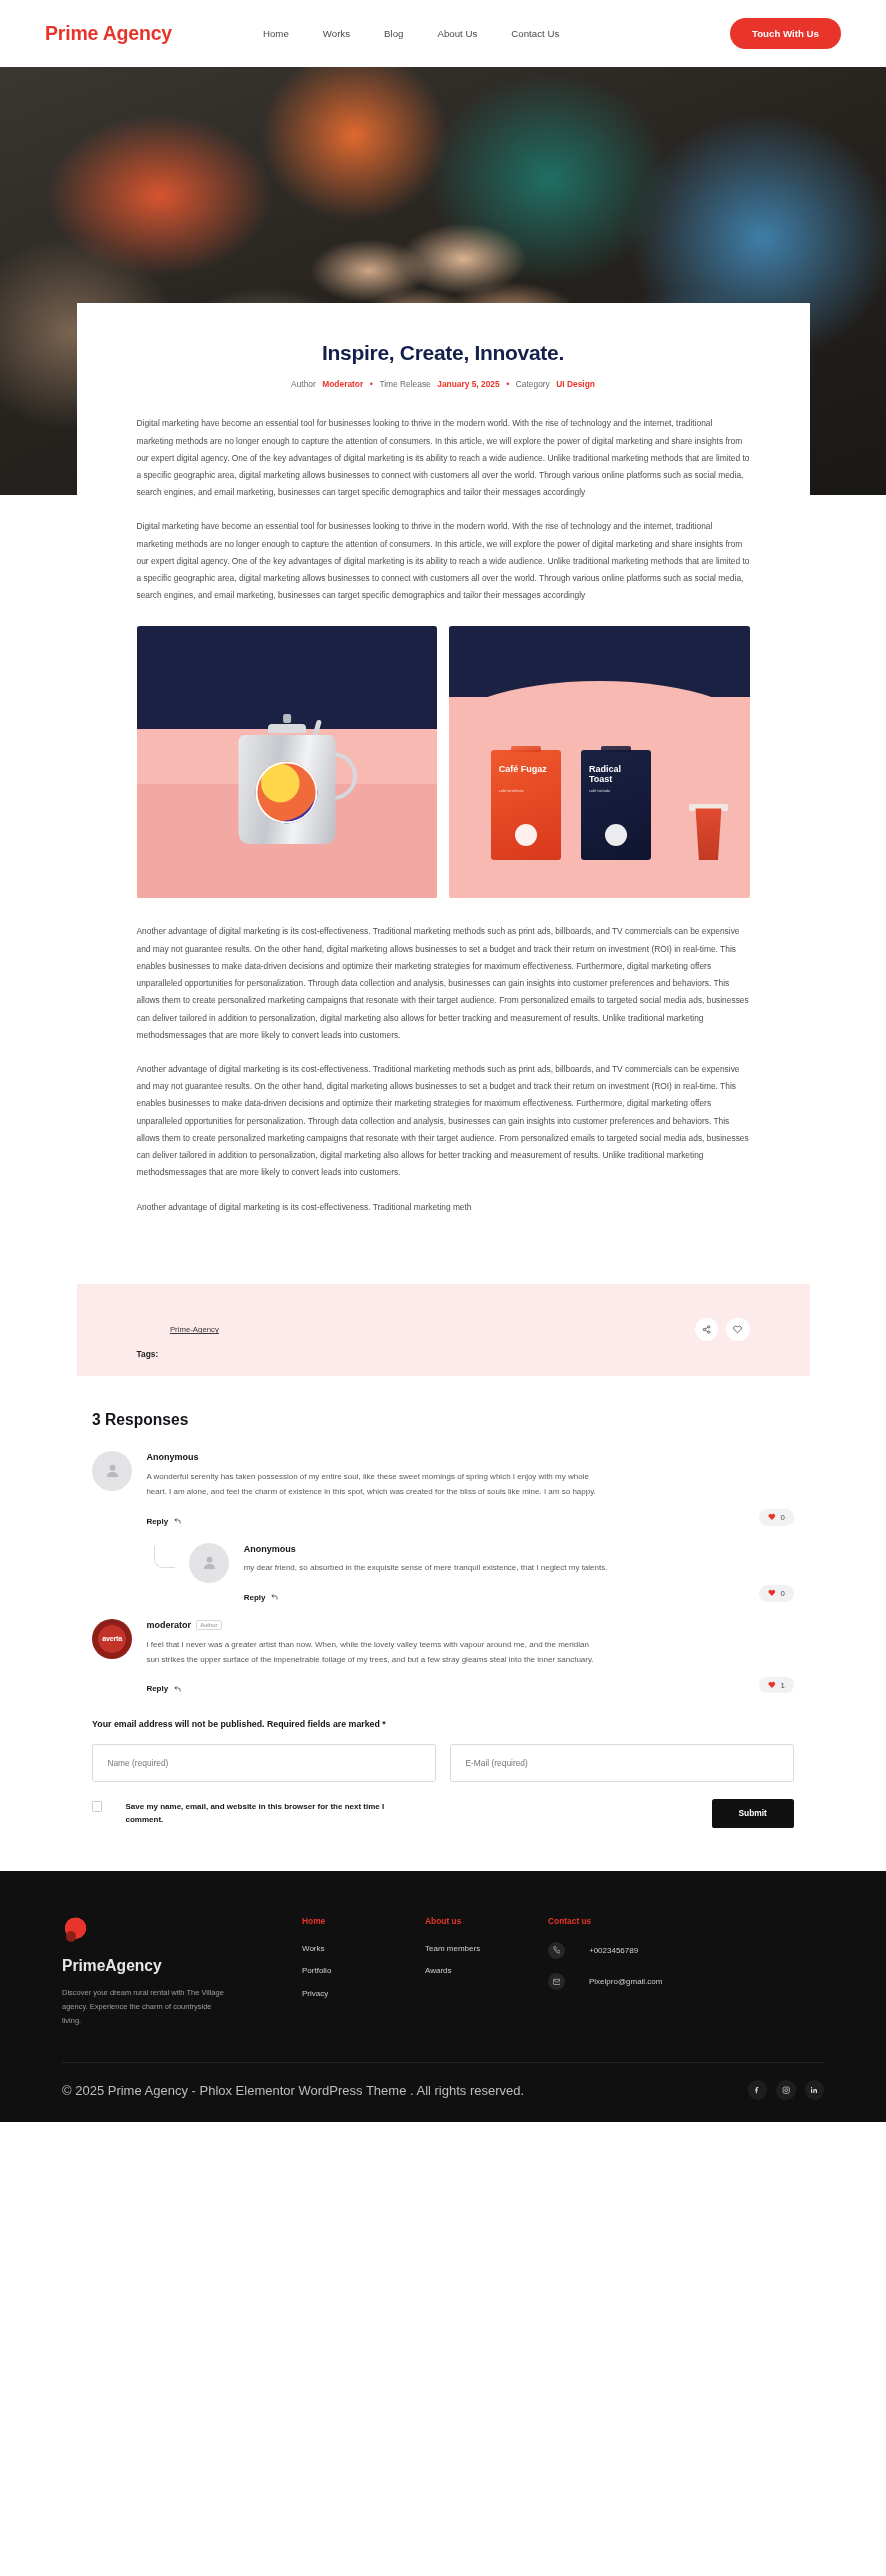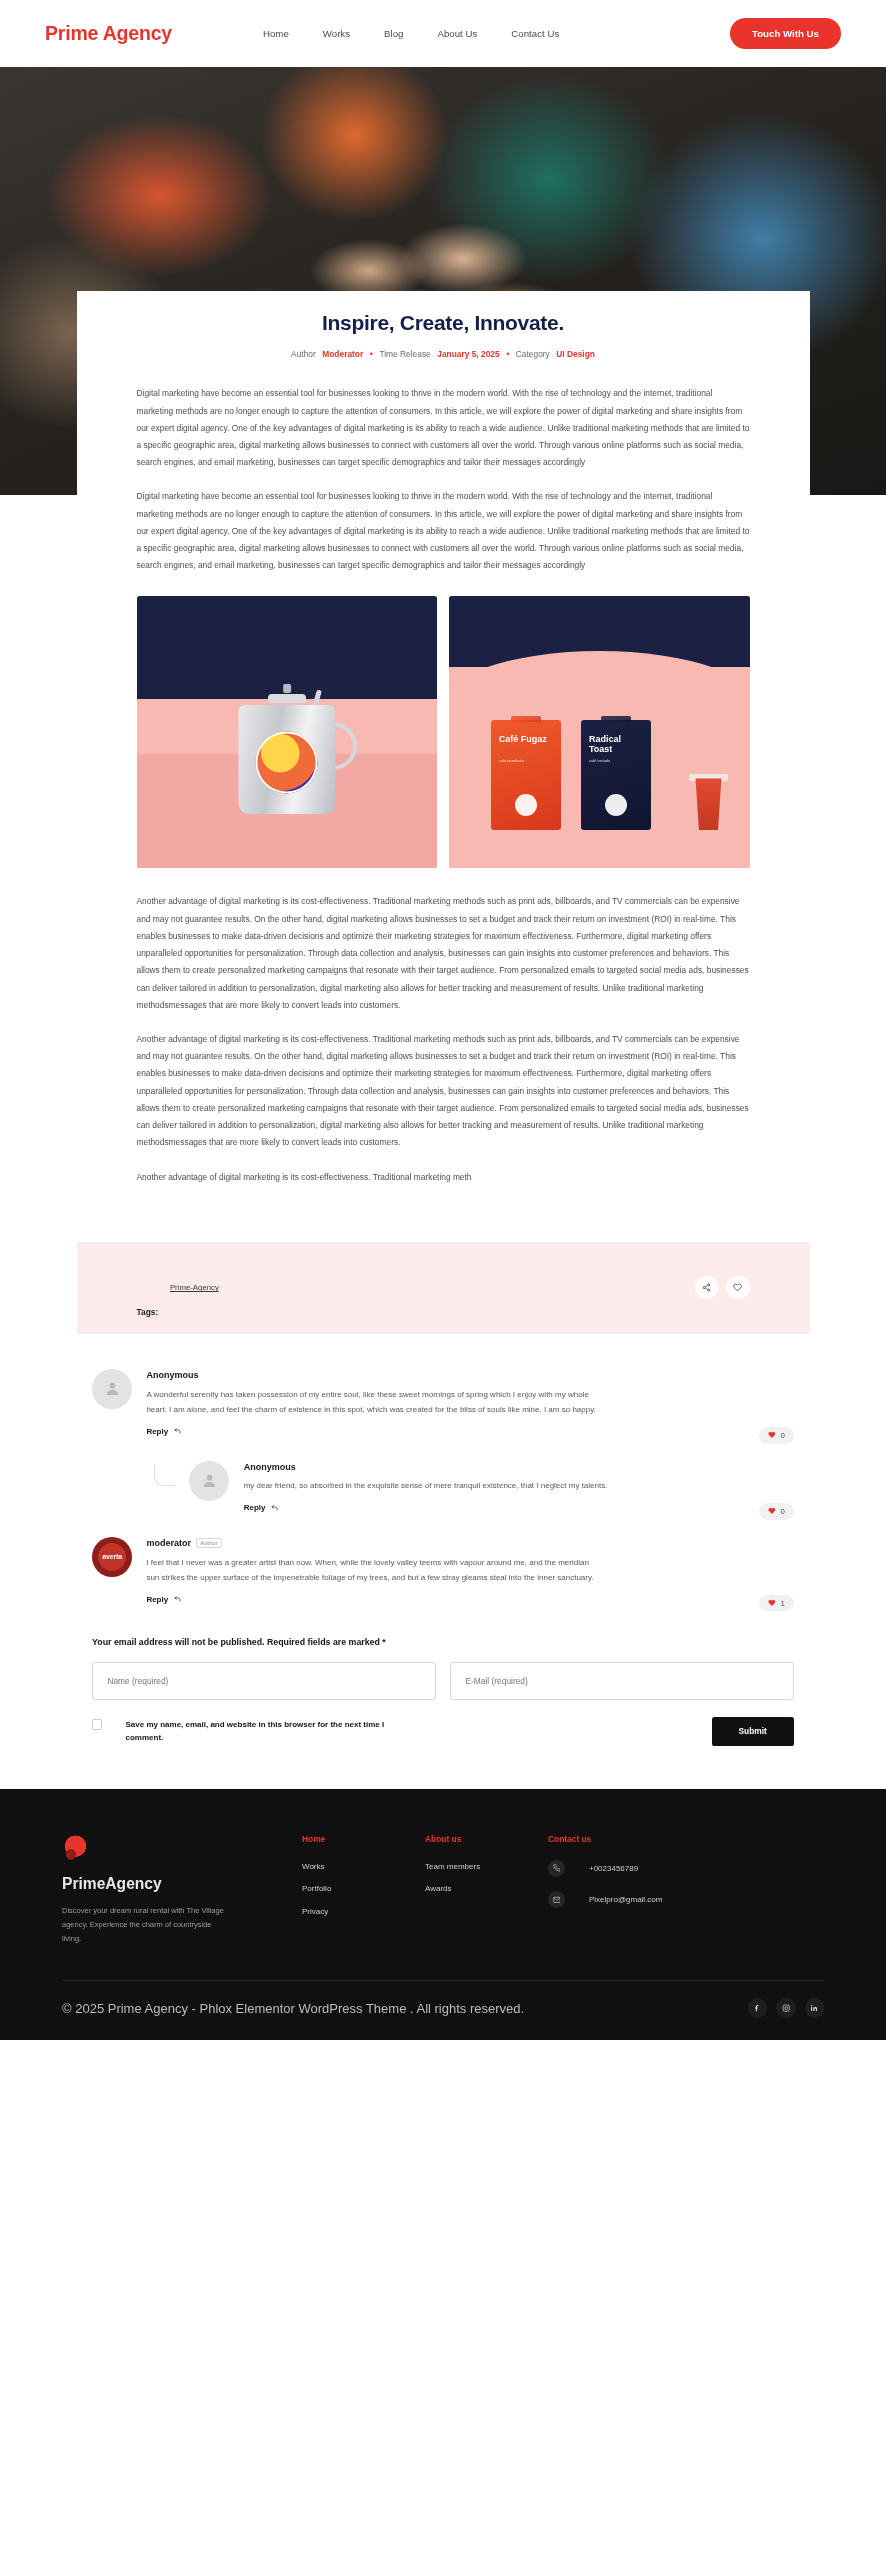--- a/index.html
+++ b/index.html
@@ -90,23 +90,23 @@
 
   
   .article-wrap {
     position: relative;
     margin-top: -208px;
     z-index: 5;
     padding-bottom: 0;
   }
   .article-card {
     width: 733px;
-    margin: 4px auto;
+    margin: 16px auto;
     background: #ffffff;
-    padding: 20px 60px 35px;
+    padding: 38px 60px 35px;
   }
   .article-title {
     text-align: center;
     font-size: 21px;
     font-weight: bold;
     color: #14204a;
     letter-spacing: -0.3px;
     margin-bottom: 14.3px;
   }
   .meta {
@@ -259,21 +259,21 @@
     color: #fff; font-size: 7.1px; font-weight: bold;
   }
   .c-body { flex: 1; padding-top: 1.3px; }
   .c-head { display:flex; align-items:center; gap:5.2px; margin-bottom: 6.5px; }
   .c-name { font-size: 9px; font-weight: bold; color: #15151a; }
   .c-badge {
     font-size: 5.8px; color: #8b8b8b; border: 0.6px solid #d8d8d8;
     padding: 0.6px 3.2px; border-radius: 1.9px;
   }
   .c-text { font-size: 8px; line-height: 1.95; color: #5a5a5a; max-width: 454px; }
-  .c-foot { display:flex; align-items:flex-start; margin-top: 9px; }
+  .c-foot { display:flex; align-items:flex-end; margin-top: 9px; }
   .reply-btn {
     font-size: 8px; font-weight: bold; color: #15151a;
     background: none; border: none; cursor: pointer;
     display: flex; align-items: center; gap: 4.5px;
   }
   .like-pill {
     margin-left: auto;
     display:flex; align-items:center; gap:5.2px;
     background: #f1f1f3; border-radius: 13px;
     padding: 3.9px 9px; font-size: 7.8px; color: #4a4a4a;
@@ -475,20 +475,21 @@
             <svg width="9" height="9" viewBox="0 0 24 24" fill="none" stroke="currentColor" stroke-width="2">
               <path d="M20.8 4.6a5.5 5.5 0 0 0-7.8 0L12 5.7l-1-1.1a5.5 5.5 0 0 0-7.8 7.8l8.8 8.8 8.8-8.8a5.5 5.5 0 0 0 0-7.8z"></path>
             </svg>
           </span>
         </button>
       </div>
     </div>
   </div>
 
   <section class="responses">
+    <h2 class="responses-title">3 Responses</h2>
 
     <div class="comment">
       <div class="avatar">
         <svg width="17" height="17" viewBox="0 0 24 24" fill="currentColor">
             <circle cx="12" cy="8" r="4"></circle>
             <path d="M4 21c0-4.4 3.6-7 8-7s8 2.6 8 7z"></path>
           </svg>
       </div>
       <div class="c-body">
         <div class="c-head">

